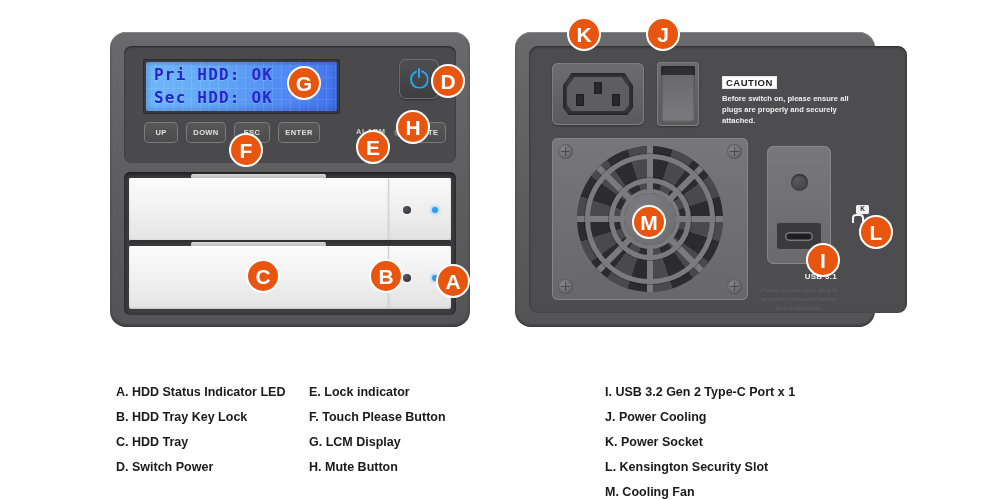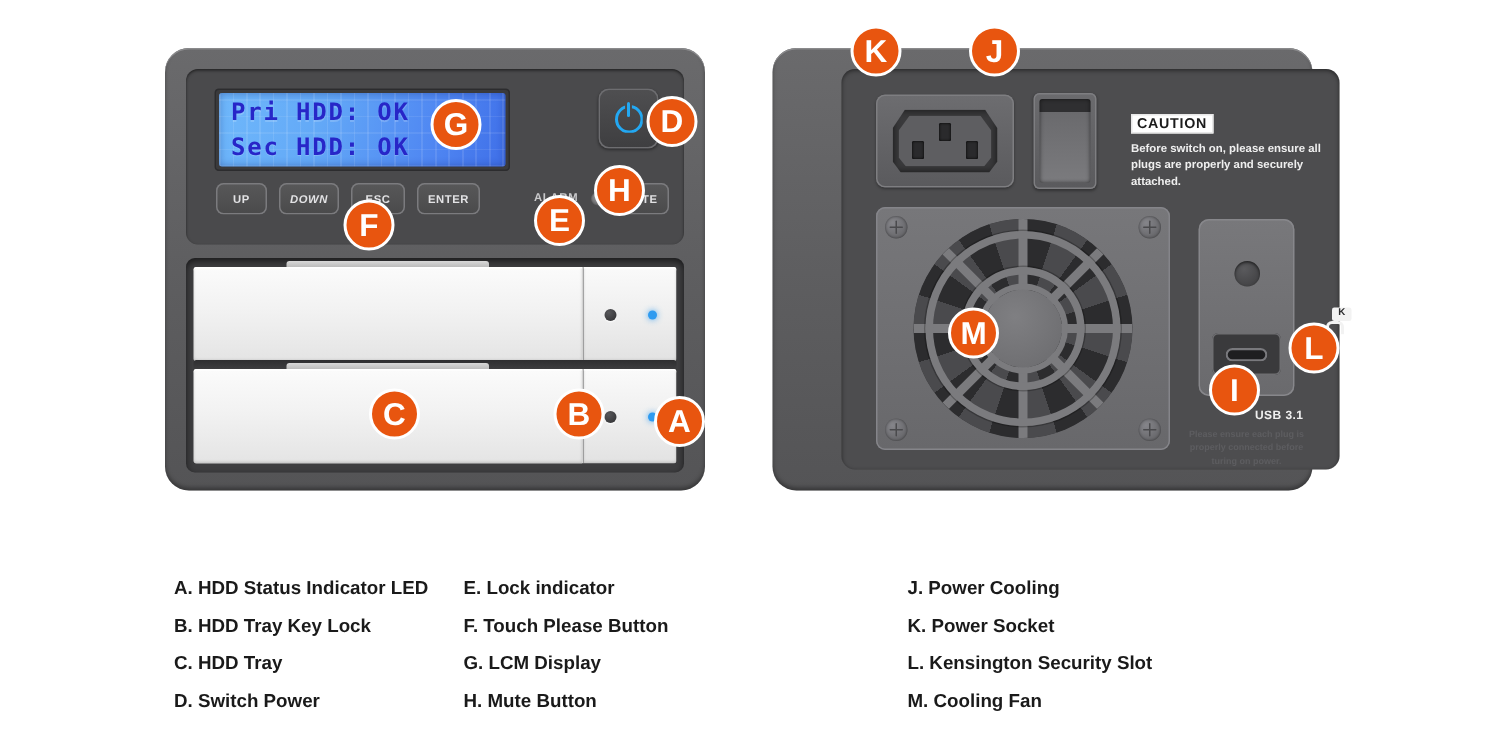--- a/index.html
+++ b/index.html
@@ -137,24 +137,23 @@
   }
 
   
   .rear-unit{
     position:absolute;left:515px;top:32px;width:360px;height:295px;
     background:linear-gradient(180deg,#6a6a6c 0%,#5d5d5f 55%,#545456 100%);
     border-radius:16px;
     box-shadow:inset 0 1px 0 #8a8a8c, inset 0 -2px 3px rgba(0,0,0,.35);
   }
   .rear-inner{
-    position:absolute;left:14px;top:14px;width:332px;height:267px;
+    position:absolute;left:14px;top:14px;width:378px;height:267px;
     background:#4d4d4f;border-radius:9px;
     box-shadow:inset 0 1px 3px rgba(0,0,0,.5);
-    margin-left:32px;
   }
   .psocket{
     position:absolute;left:23px;top:17px;width:92px;height:62px;
     background:linear-gradient(180deg,#6d6d70,#5a5a5d);border-radius:6px;
     box-shadow:inset 0 0 0 1px #7e7e81, 0 1px 2px rgba(0,0,0,.35);
     display:flex;align-items:center;justify-content:center;
   }
   .iec{
     width:70px;height:42px;position:relative;
     background:#3a3a3c;
@@ -309,21 +308,21 @@
 
       <div class="power-btn">
         <span class="pwr-glyph">
           <span class="ring"></span>
             <span class="bar"></span>
         </span>
       </div>
 
       <div class="ctl-row">
         <div class="ctl-btn" style="left:0px;width:34px;text-align:right;">UP</div>
-        <div class="ctl-btn" style="left:42px;width:40px;font-style:italic;">DOWN</div>
+        <div class="ctl-btn" style="left:42px;width:40px;">DOWN</div>
         <div class="ctl-btn" style="left:90px;width:36px;">ESC</div>
         <div class="ctl-btn" style="left:134px;width:42px;">ENTER</div>
         <div class="alarm-label">ALARM</div>
         <div class="alarm-led"></div>
         <div class="ctl-btn" style="left:264px;width:38px;">MUTE</div>
       </div>
     </div>
 
     <div class="bay">
       <div class="tray t1">
@@ -424,19 +423,20 @@
   </div>
 
   <div class="legend lg-b">
     <div class="item">E. Lock indicator</div>
     <div class="item">F. Touch Please Button</div>
     <div class="item">G. LCM Display</div>
     <div class="item">H. Mute Button</div>
   </div>
 
   <div class="legend lg-c">
+    <div class="item">I. USB 3.2 Gen 2 Type-C Port x 1</div>
     <div class="item">J. Power Cooling</div>
     <div class="item">K. Power Socket</div>
     <div class="item">L. Kensington Security Slot</div>
     <div class="item">M. Cooling Fan</div>
   </div>
 
 </div>
 
 </body></html>

